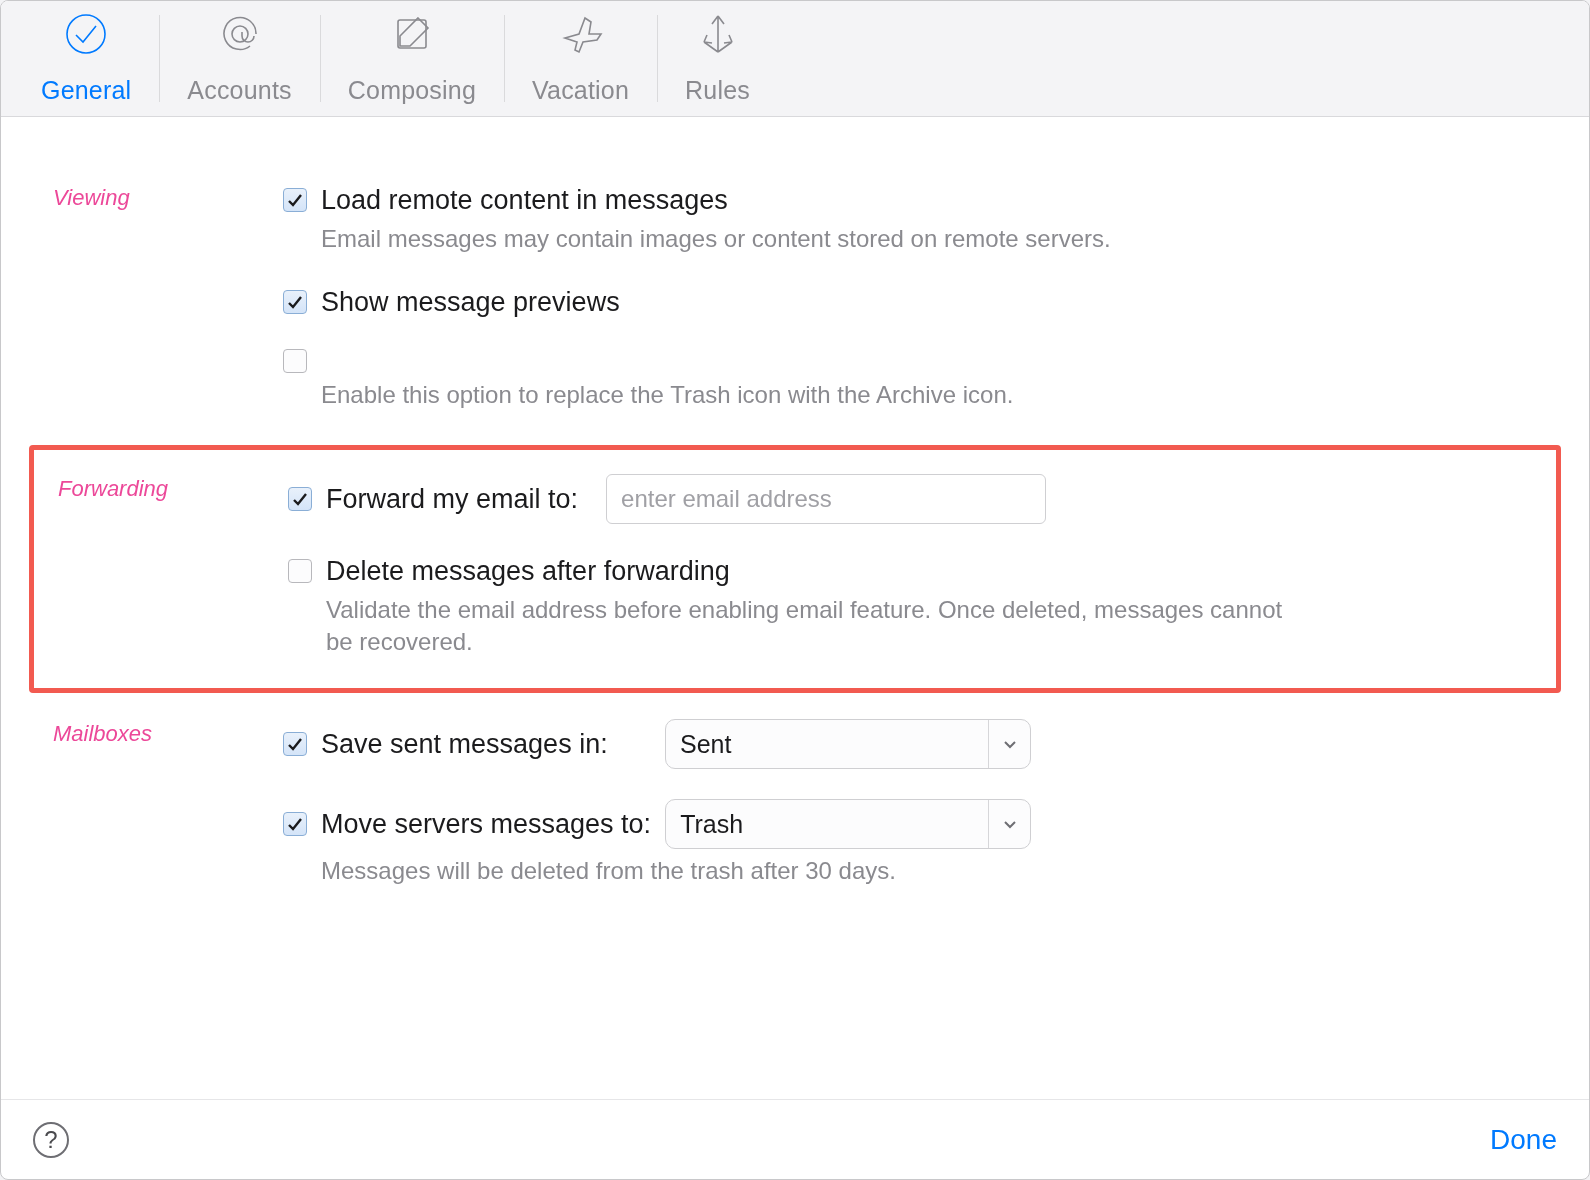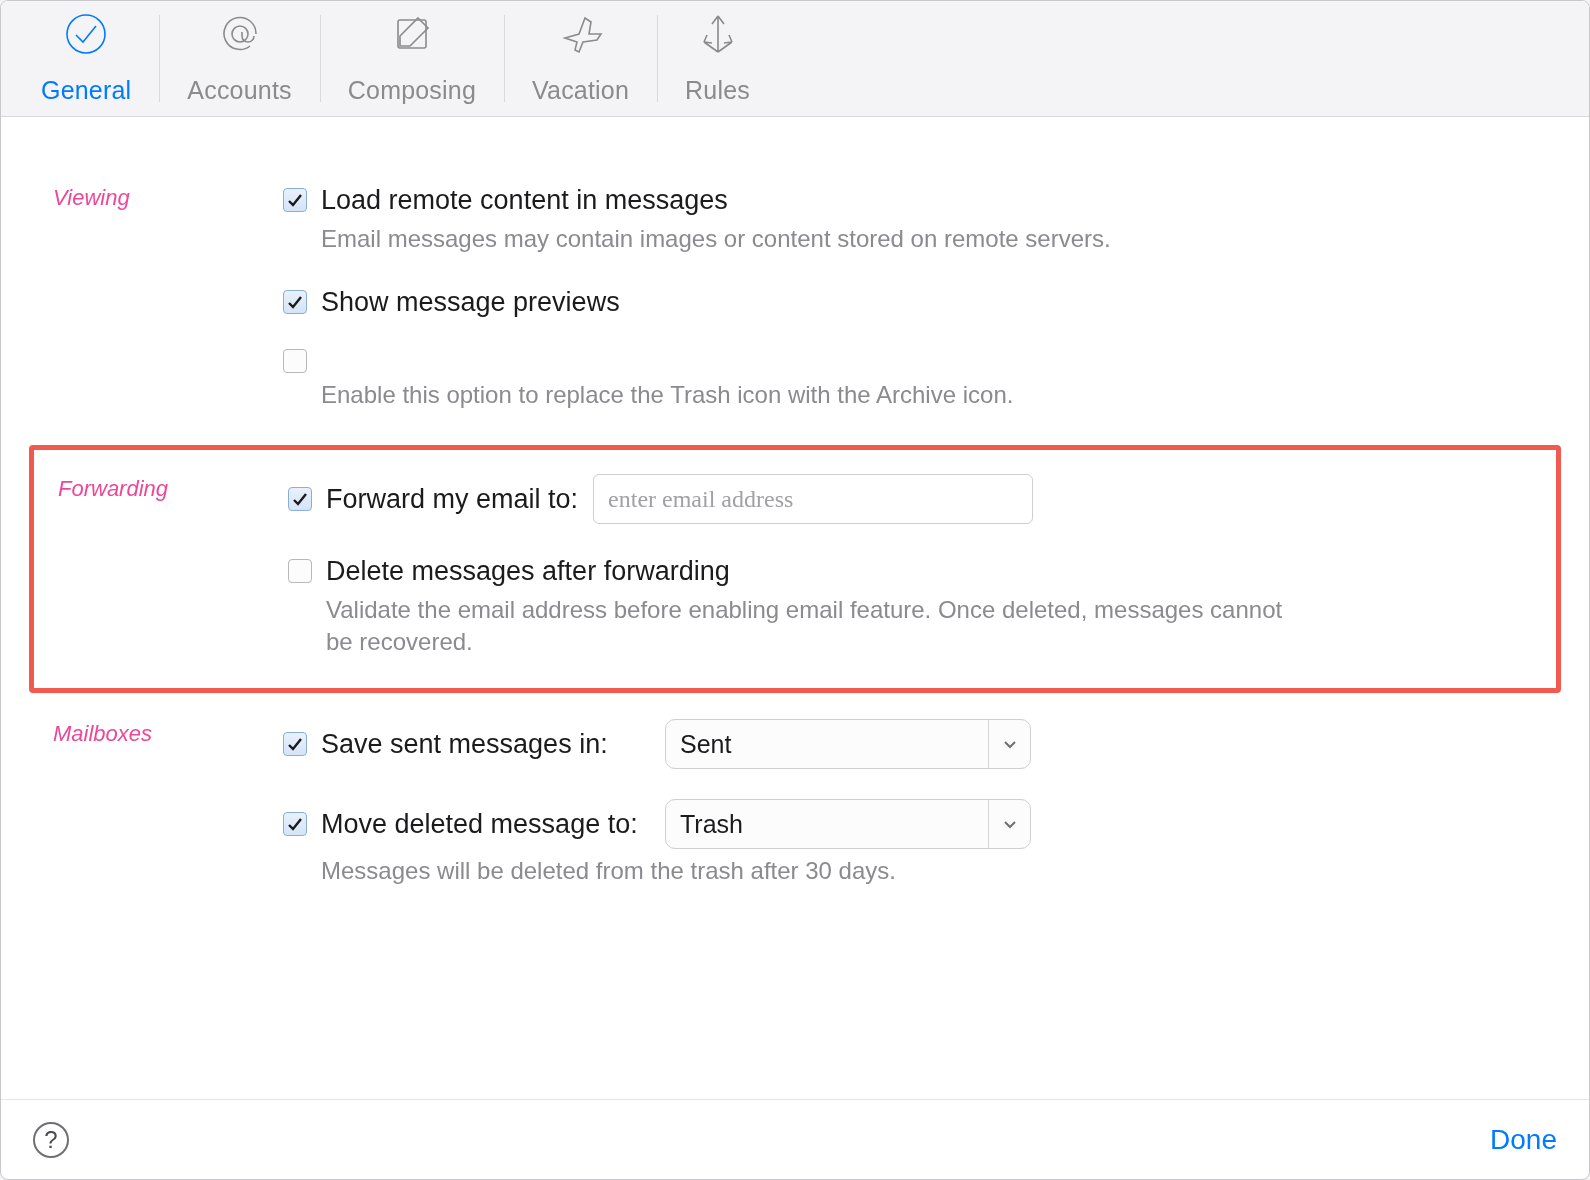--- a/index.html
+++ b/index.html
@@ -176,21 +176,21 @@
     cursor:pointer;
   }
   .done-btn {
     font-size: 28px;
     color: #007aff;
     cursor: pointer;
     background:none; border:none;
   }
 
   
-  .after-gap { margin-left: 1px; font-family: Liberation Serif, serif; }
+  .after-gap { margin-left: 14px; }
   .mail-label { display:inline-block; min-width: 330px; }
 </style>
 </head>
 <body>
 
 <div class="window">
 
   <div class="toolbar">
     <div class="tab active">
       <span class="tab-icon">
@@ -320,21 +320,21 @@
             </span>
           </div>
         </div>
         <div class="row">
           <div class="row-main">
             <span class="cb checked">
                 <svg viewBox="0 0 16 16">
                   <path d="M2 9 l4 4 l8 -10"></path>
                 </svg>
               </span>
-            <span class="mail-label">Move deleted message to:</span>
+            <span class="mail-label">Move servers messages to:</span>
             <span class="select">
               <span class="select-value">Trash</span>
               <span class="select-caret">
                   <svg viewBox="0 0 16 16">
                     <path d="M3 6 l5 5 l5 -5"></path>
                   </svg>
                 </span>
             </span>
           </div>
           <div class="row-desc">Messages will be deleted from the trash after 30 days.</div>

